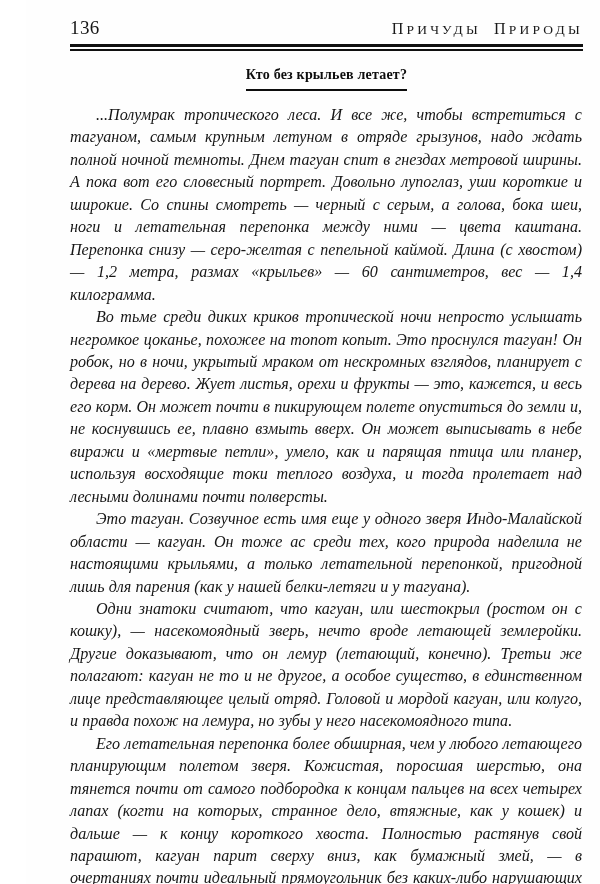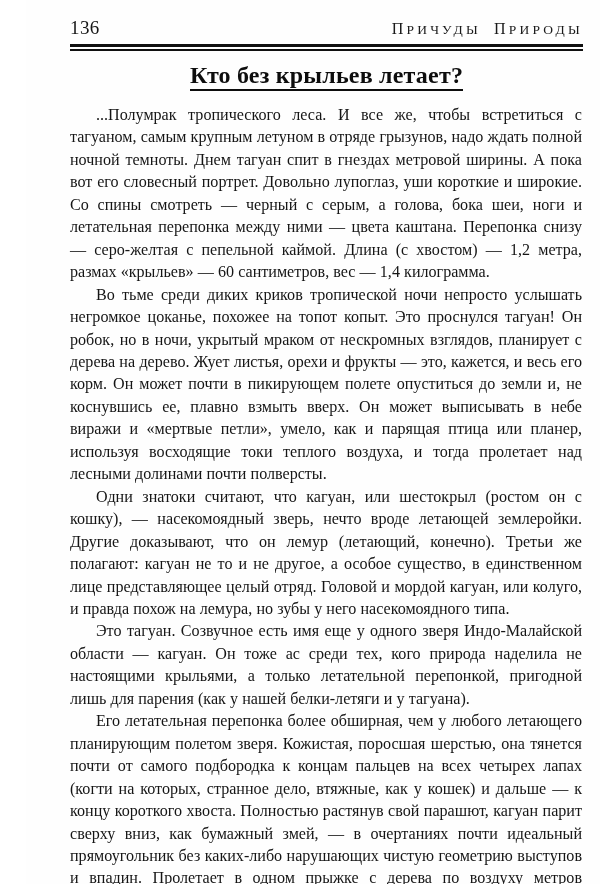--- a/index.html
+++ b/index.html
@@ -78,21 +78,21 @@
     background: #101010;
   }
 
   
   .section-title {
     position: absolute;
     left: 44px;
     top: 62px;
     width: 513px;
     text-align: center;
-    font-size: 24px;
+    font-size: 14px;
     font-weight: bold;
     line-height: 26px;
     color: #0d0d0d;
   }
   .section-title span.t {
     display: inline-block;
     border-bottom: 2px solid #0d0d0d;
     padding-bottom: 1px;
     letter-spacing: 0.2px;
   }
@@ -108,20 +108,21 @@
     text-align: justify;
     text-justify: inter-word;
     color: #151515;
     -webkit-hyphens: none;
     hyphens: none;
   }
   .body-text p {
     margin: 0;
     text-indent: 26px;
     word-spacing: 0.1px;
+    font-style: italic;
   }
 </style>
 </head>
 <body>
 
 <div class="page">
 
   <div class="running-head">
     <div class="folio">136</div>
     <div class="head-title"><span class="cap">П</span>РИЧУДЫ&nbsp;&nbsp;<span class="cap">П</span>РИРОДЫ</div>
@@ -133,19 +134,19 @@
     <div class="thin"></div>
   </div>
 
   <div class="section-title">
     <span class="t">Кто без крыльев летает?</span>
   </div>
 
   <div class="body-text">
     <p>...Полумрак тропического леса. И все же, чтобы встретиться с тагуаном, самым крупным летуном в отряде грызунов, надо ждать полной ночной темноты. Днем тагуан спит в гнездах метровой ширины. А пока вот его словесный портрет. Довольно лупоглаз, уши короткие и широкие. Со спины смотреть — черный с серым, а голова, бока шеи, ноги и летательная перепонка между ними — цвета каштана. Перепонка снизу — серо-желтая с пепельной каймой. Длина (с хвостом) — 1,2 метра, размах «крыльев» — 60 сантиметров, вес — 1,4 килограмма.</p>
     <p>Во тьме среди диких криков тропической ночи непросто услышать негромкое цоканье, похожее на топот копыт. Это проснулся тагуан! Он робок, но в ночи, укрытый мраком от нескромных взглядов, планирует с дерева на дерево. Жует листья, орехи и фрукты — это, кажется, и весь его корм. Он может почти в пикирующем полете опуститься до земли и, не коснувшись ее, плавно взмыть вверх. Он может выписывать в небе виражи и «мертвые петли», умело, как и парящая птица или планер, используя восходящие токи теплого воздуха, и тогда пролетает над лесными долинами почти полверсты.</p>
+    <p>Это тагуан. Созвучное есть имя еще у одного зверя Индо-Малайской области — кагуан. Он тоже ас среди тех, кого природа наделила не настоящими крыльями, а только летательной перепонкой, пригодной лишь для парения (как у нашей белки-летяги и у тагуана).</p>
     <p>Одни знатоки считают, что кагуан, или шестокрыл (ростом он с кошку), — насекомоядный зверь, нечто вроде летающей землеройки. Другие доказывают, что он лемур (летающий, конечно). Третьи же полагают: кагуан не то и не другое, а особое существо, в единственном лице представляющее целый отряд. Головой и мордой кагуан, или колуго, и правда похож на лемура, но зубы у него насекомоядного типа.</p>
-    <p>Это тагуан. Созвучное есть имя еще у одного зверя Индо-Малайской области — кагуан. Он тоже ас среди тех, кого природа наделила не настоящими крыльями, а только летательной перепонкой, пригодной лишь для парения (как у нашей белки-летяги и у тагуана).</p>
     <p>Его летательная перепонка более обширная, чем у любого летающего планирующим полетом зверя. Кожистая, поросшая шерстью, она тянется почти от самого подбородка к концам пальцев на всех четырех лапах (когти на которых, странное дело, втяжные, как у кошек) и дальше — к концу короткого хвоста. Полностью растянув свой парашют, кагуан парит сверху вниз, как бумажный змей, — в очертаниях почти идеальный прямоугольник без каких-либо нарушающих чистую геометрию выступов и впадин. Пролетает в одном прыжке с дерева по воздуху метров семьдесят.</p>
 
   </div>
 
 </div>
 
 </body></html>

